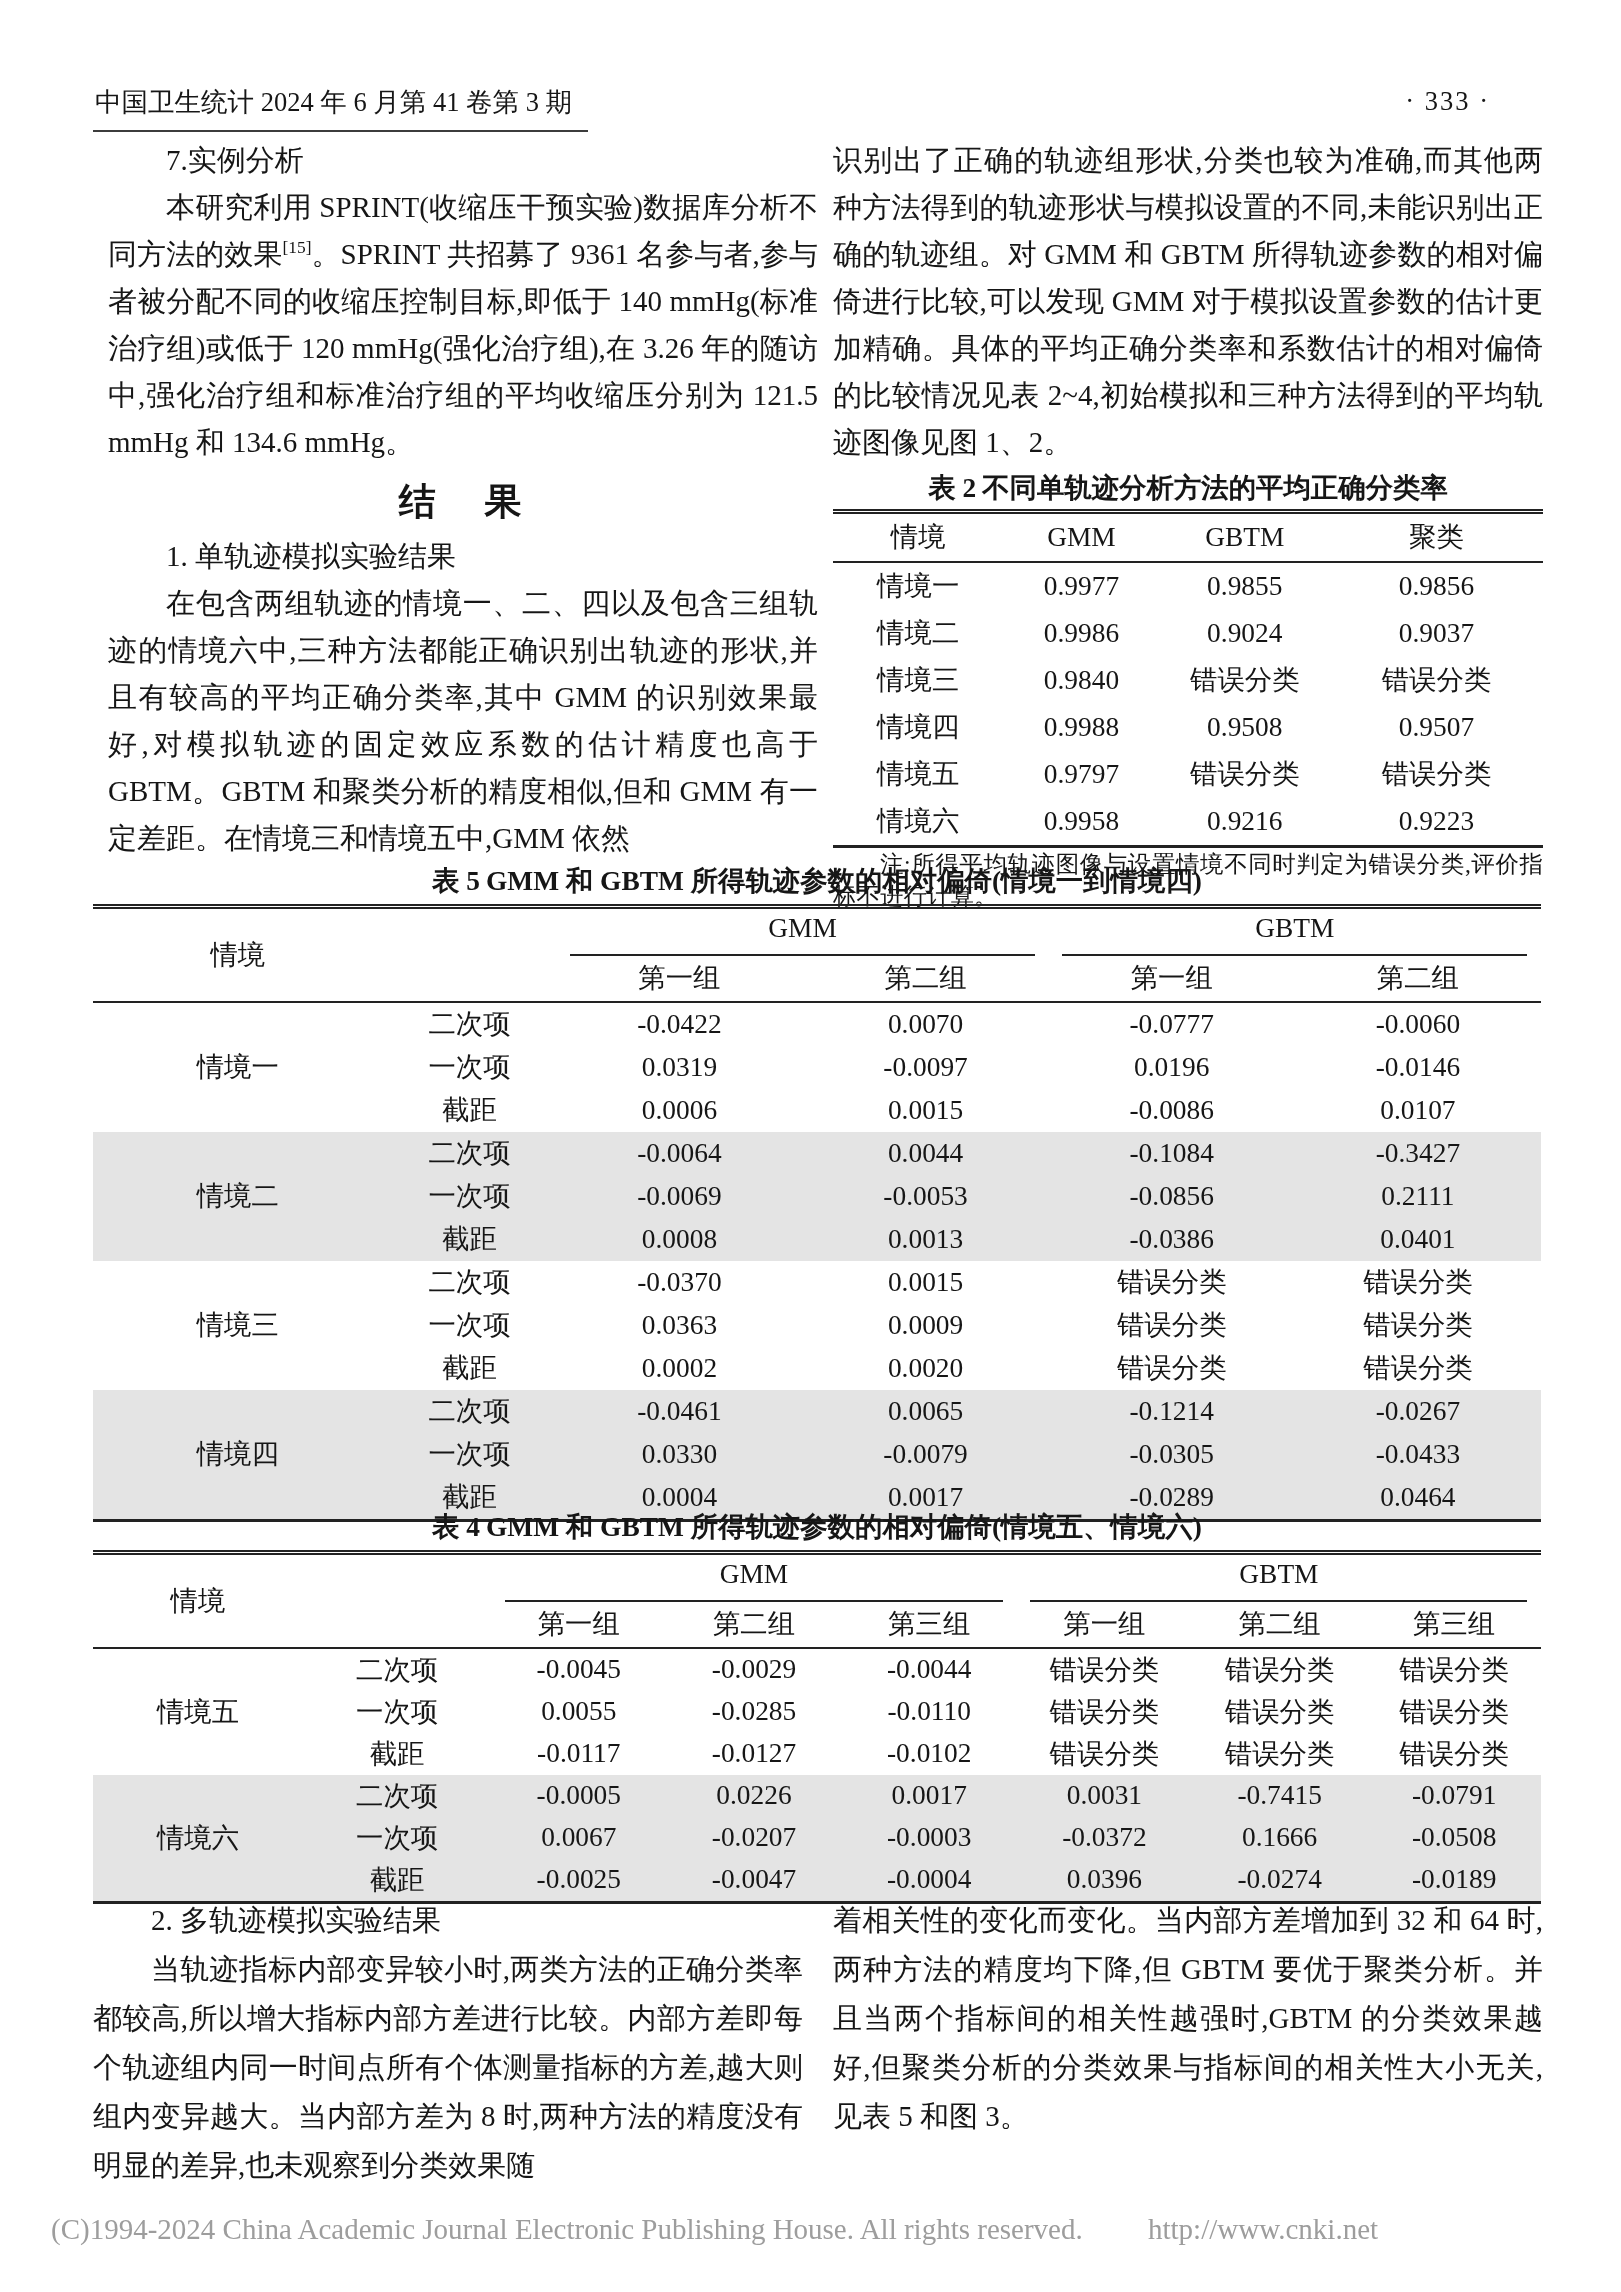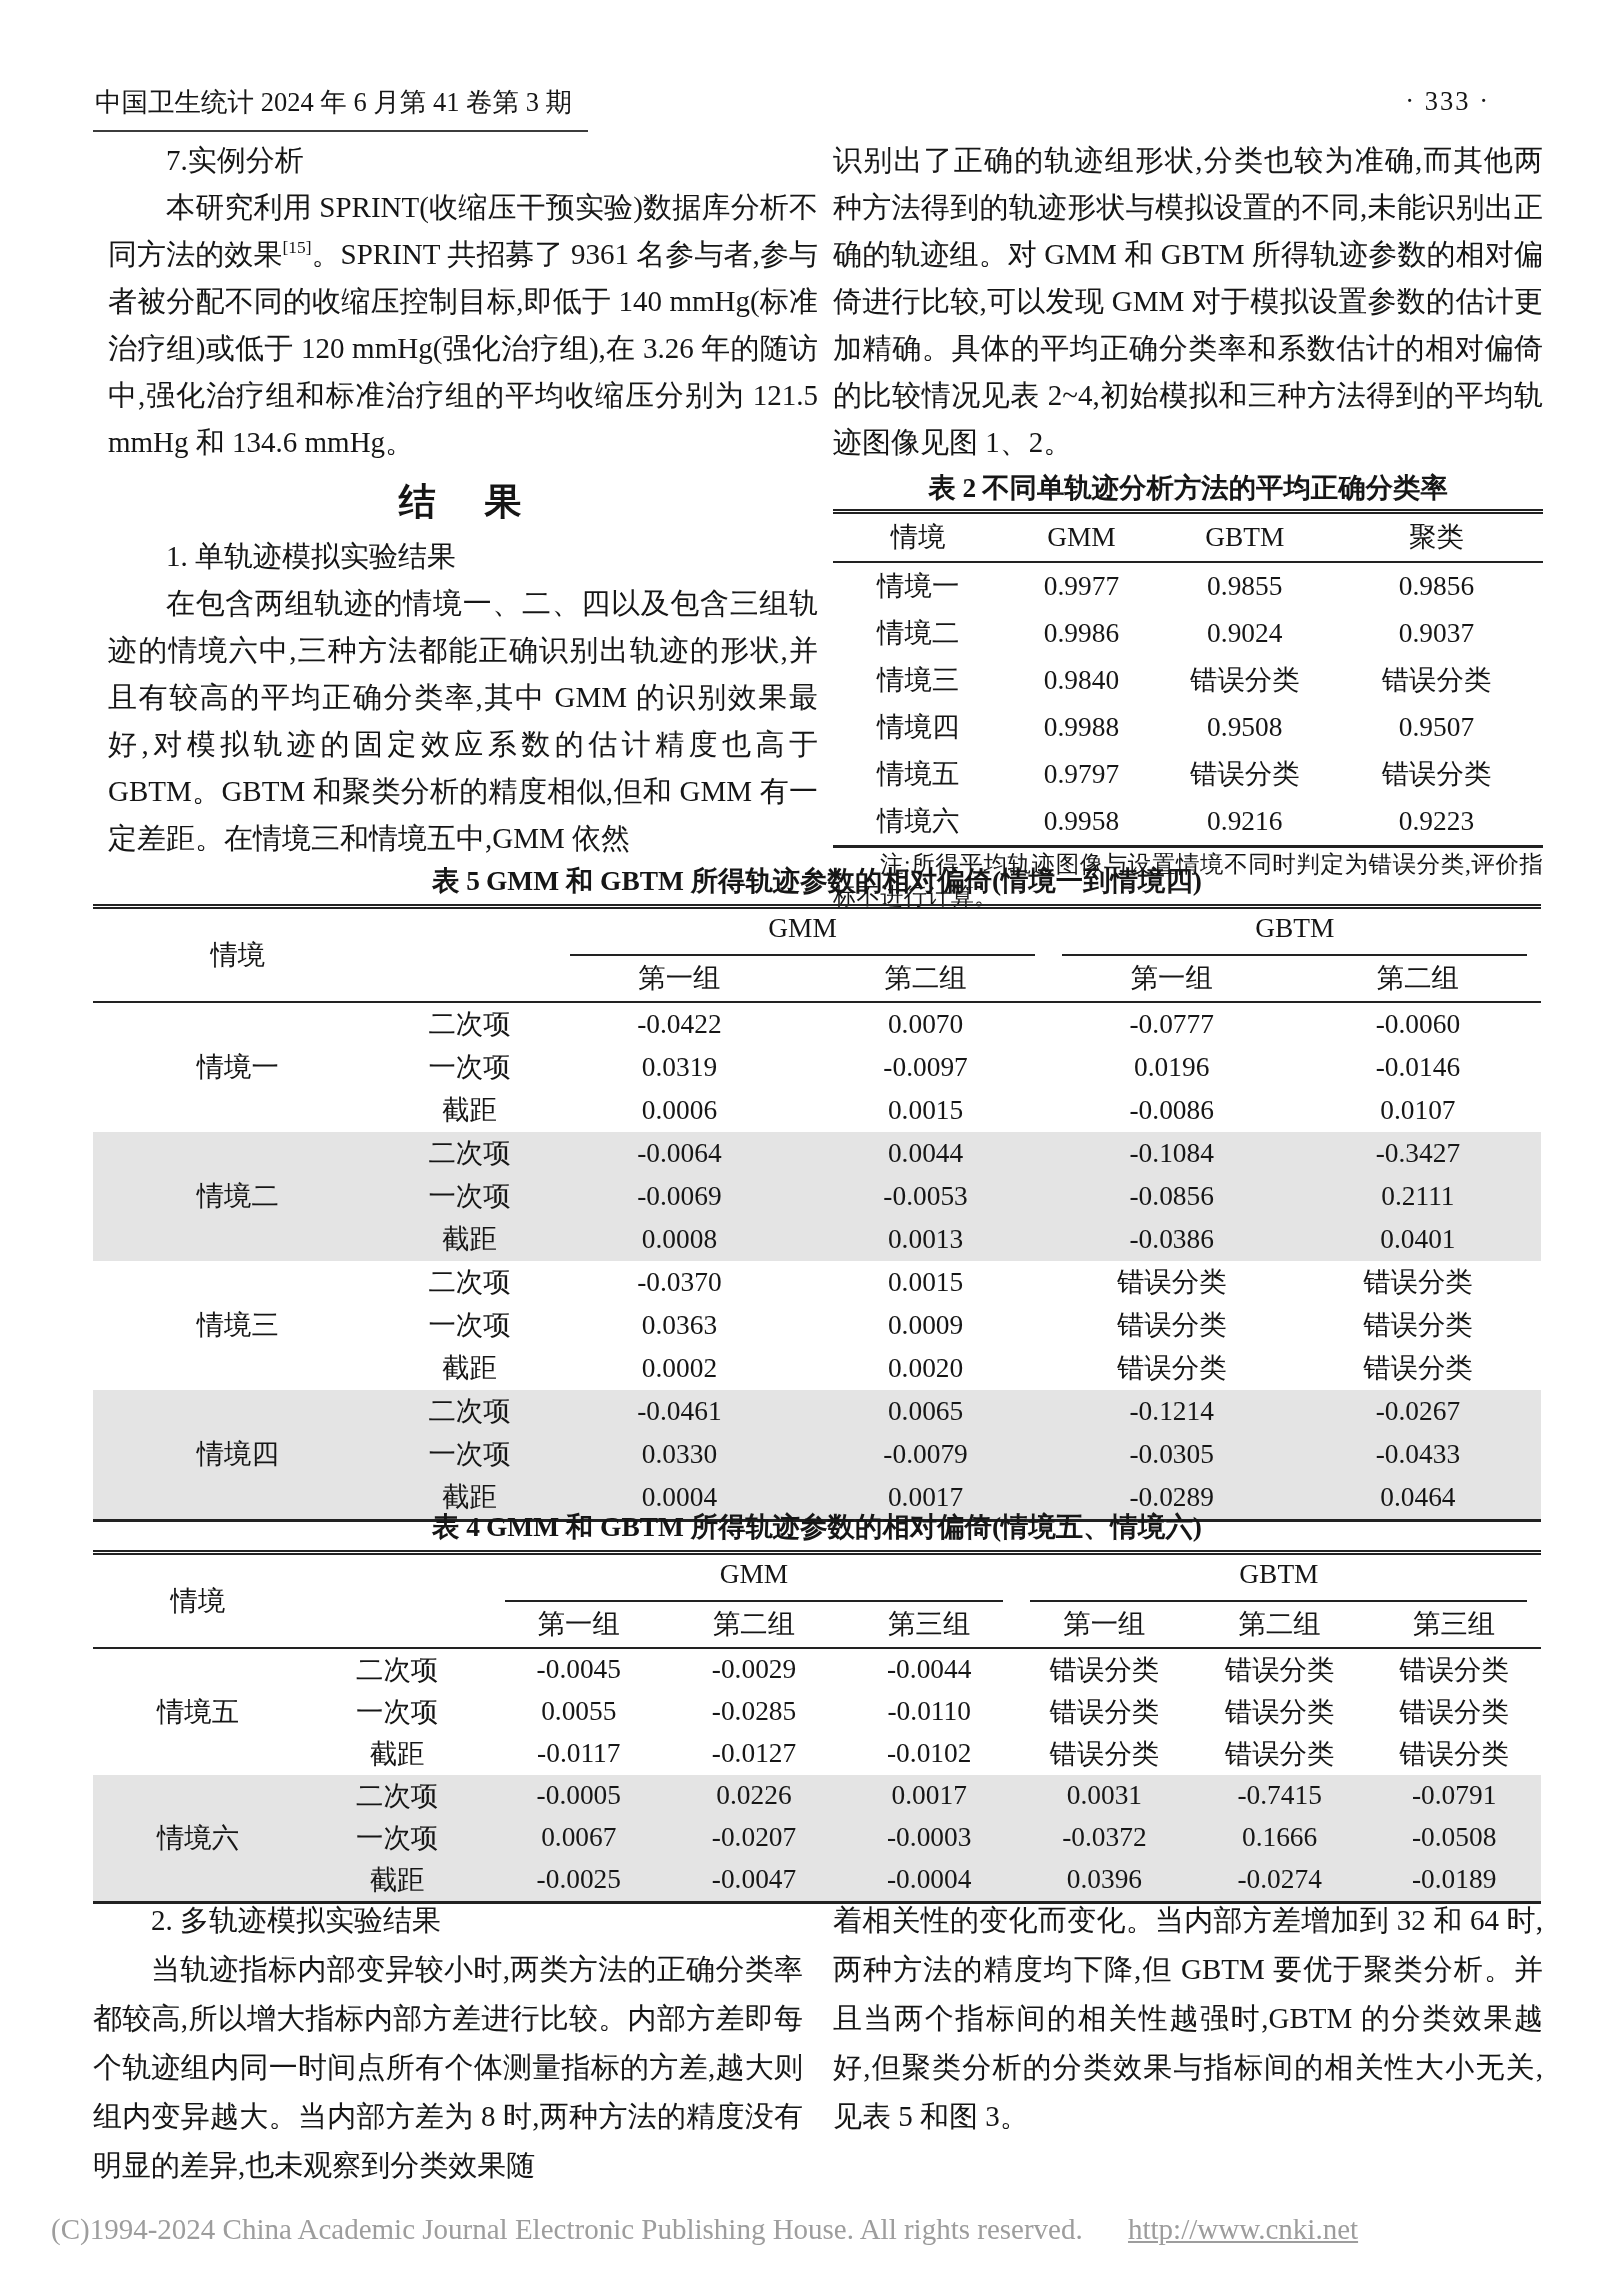--- a/index.html
+++ b/index.html
@@ -50,21 +50,21 @@
   .ptable thead th.scen{border-bottom:2px solid var(--rule);}
   .ptable thead tr.sub th{border-bottom:2px solid var(--rule);height:45px;}
   .ptable thead th.group{height:43px;vertical-align:bottom;}
   .gline{border-bottom:2px solid var(--rule);padding:3.9px 0 9.8px;margin:0 13.7px;text-align:center;}
   .ptable tbody td{font-size:27.4px;text-align:center;height:43px;vertical-align:middle;}
   .t4 .ptable tbody td{height:42px;}
   tr.shade td{background:var(--shade);}
 
   
   .page-footer{position:absolute;left:51px;top:2213px;font-size:29px;color:var(--footer);white-space:nowrap;}
-  .page-footer .url{margin-left:38px;text-decoration:underline;}
+  .page-footer .url{margin-left:58px;}
 </style>
 </head>
 <body>
 
 <div class="page">
 
   <div class="page-header">
     <span class="journal">中国卫生统计 2024 年 6 月第 41 卷第 3 期</span>
     <span class="pageno">· 333 ·</span>
   </div>

